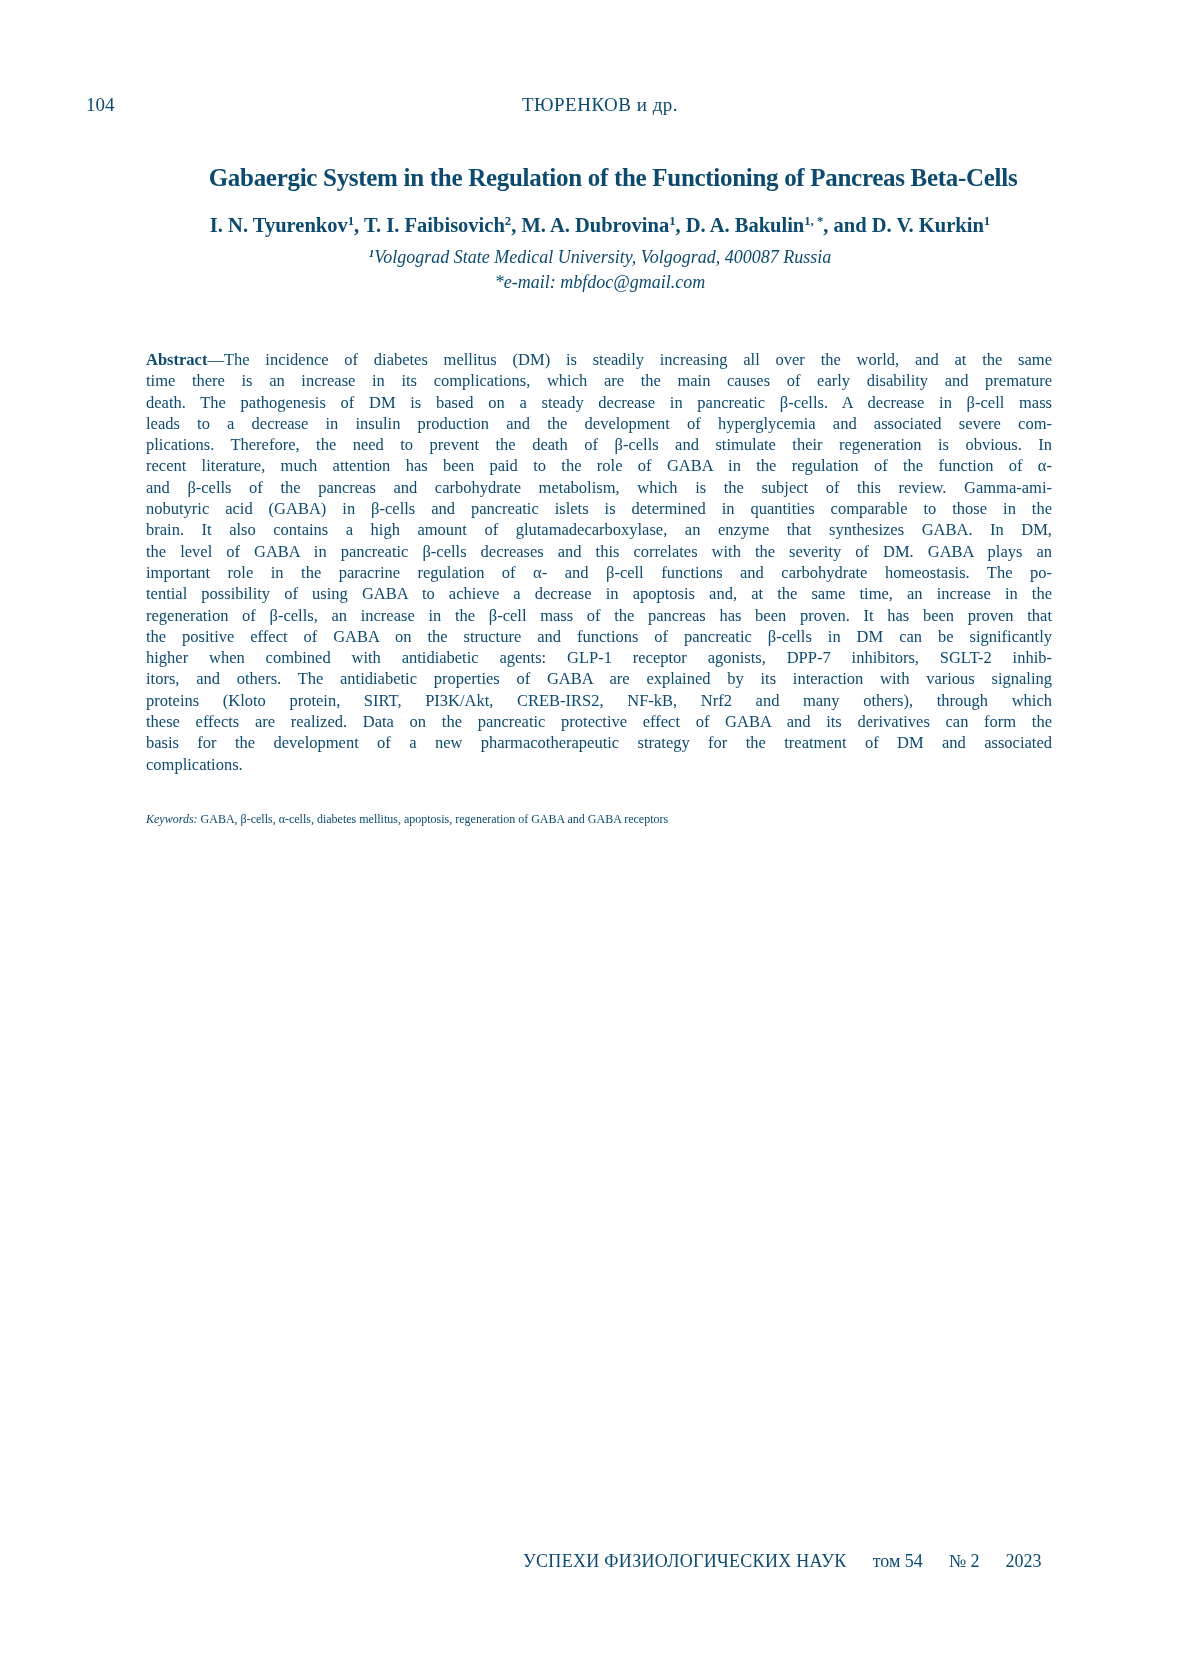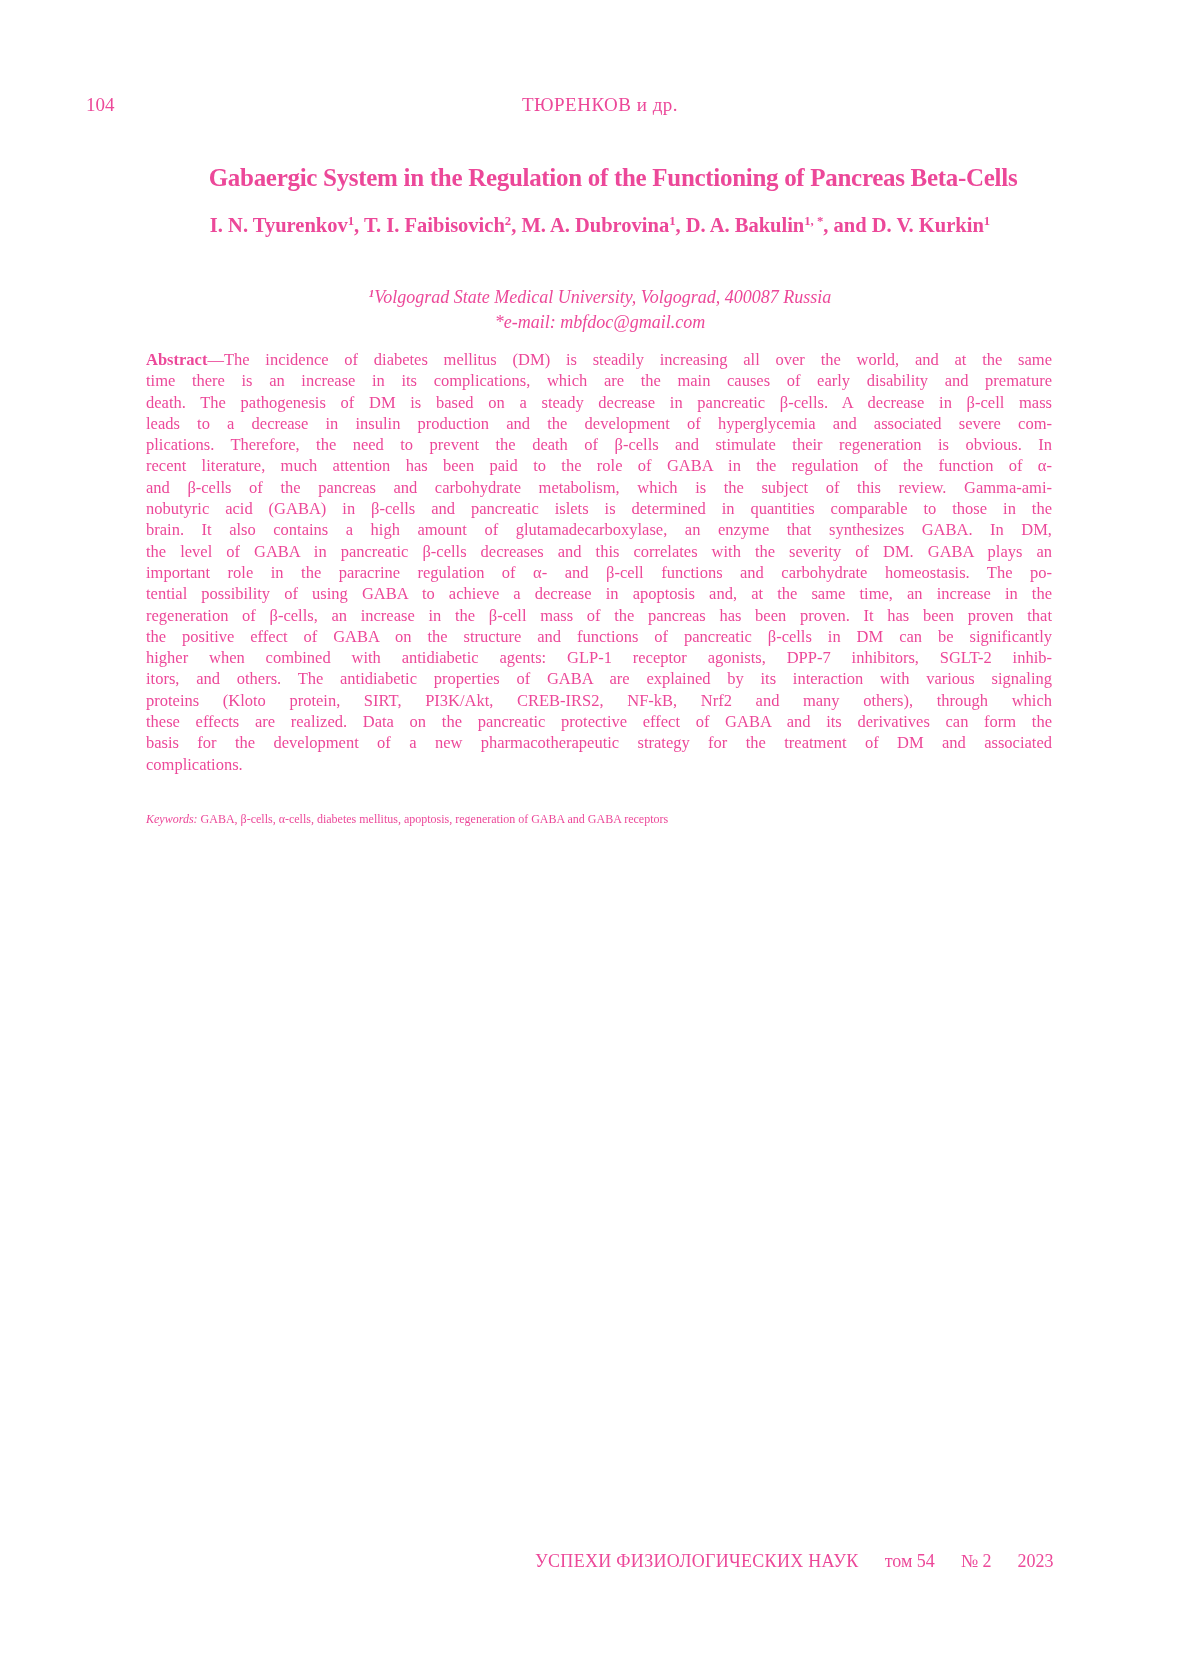--- a/index.html
+++ b/index.html
@@ -2,21 +2,21 @@
 <html><head>
 <meta charset="utf-8">
 <style>
   html, body { margin: 0; padding: 0; background: #888; }
   .page {
     position: relative;
     width: 1200px;
     height: 1669px;
     margin: 0 auto;
     background: #ffffff;
-    color: #ec4899;
+    color: #0c4a6e;
     font-family: "Liberation Serif", "DejaVu Serif", serif;
     overflow: hidden;
   }
   
   .running-head {
     position: absolute;
     top: 94px; left: 86px; right: 86px;
     height: 22px; line-height: 22px;
     font-size: 19px;
     text-align: center;
@@ -57,21 +57,20 @@
   }
 
   
   .affiliations {
     position: absolute;
     top: 245px; left: 0; width: 1200px;
     text-align: center;
     font-size: 18px;
     font-style: italic;
     line-height: 25px;
-    margin-top: 40px;
   }
   .aff-sup { font-weight: 700; }
 
   
   .abstract {
     position: absolute;
     left: 146px; top: 349px; width: 906px;
     font-size: 16.5px;
     line-height: 21.3px;
   }
@@ -87,21 +86,21 @@
     position: absolute;
     left: 146px; top: 808px; width: 960px;
     font-size: 12px;
     line-height: 22px;
   }
   .kw-label { font-style: italic; }
 
   
   .journal-footer {
     position: absolute;
-    left: 535px; top: 1550px;
+    left: 523px; top: 1550px;
     display: flex;
     gap: 26px;
     font-size: 18px;
     line-height: 22px;
     white-space: nowrap;
   }
   .journal-footer .jname { letter-spacing: 0.3px; }
 </style>
 </head>
 <body>

